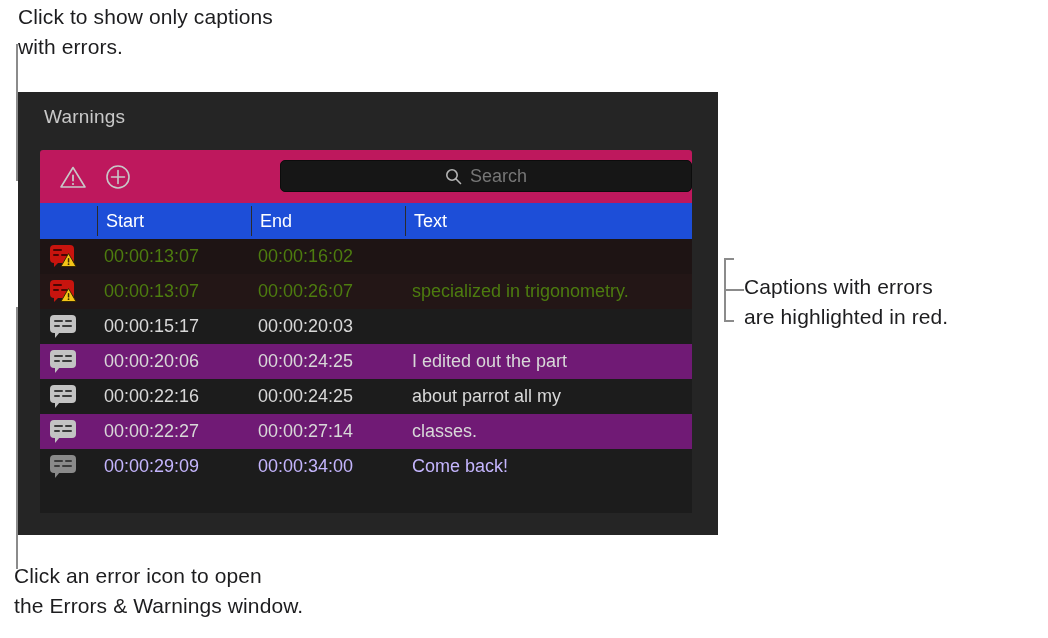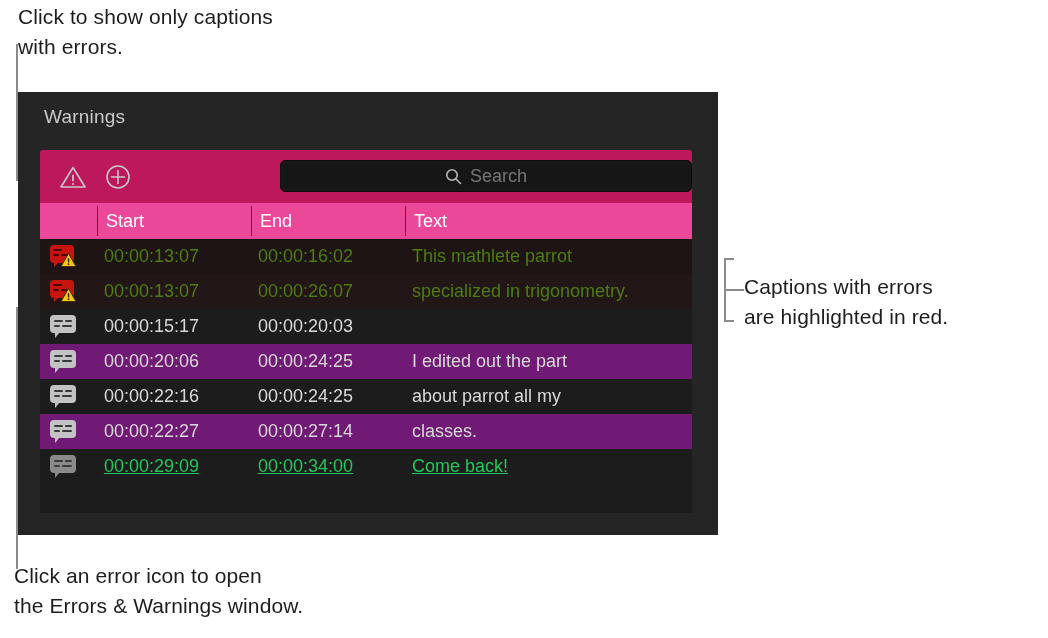--- a/index.html
+++ b/index.html
@@ -107,21 +107,21 @@
     left: 22px;
     top: 111px;
     width: 652px;
     height: 310px;
     background: #1c1c1c;
     overflow: hidden;
   }
   #table-header {
     position: relative;
     height: 36px;
-    background: #ec4899;
+    background: #1d4ed8;
     color: #ffffff;
     font-size: 18px;
   }
   #table-header .hcell {
     position: absolute;
     top: 8px;
   }
   #table-header .hdiv {
     position: absolute;
     top: 3px;
@@ -134,21 +134,21 @@
     position: relative;
     height: 35px;
     font-size: 18px;
     color: #d8d8d8;
   }
   .row.alt        { background: #701a75; }
   .row.base       { background: #1c1c1c; }
   .row.err        { background: #1e1414; }
   .row.err.alt    { background: #231616; }
   .row.err .cell  { color: #4d7c0f; }
-  .row.dim .cell  { color: #22c55e; text-decoration: underline; }
+  .row.dim .cell  { color: #c4b5fd; }
 
   .cell { position: absolute; top: 7px; white-space: nowrap; }
   .c-icon  { left: 10px;  top: 6px; }
   .c-start { left: 64px;  }
   .c-end   { left: 218px; }
   .c-text  { left: 372px; }
 
   #table-filler { background: #1c1c1c; height: 65px; }
 
   
@@ -266,21 +266,20 @@
               <div class="ln ln3"></div>
               <svg class="tri" width="17" height="16" viewBox="0 0 17 16">
                 <path d="M8.5 1.5 L16 14.5 L1 14.5 Z" fill="#f5c518" stroke="#3a2b00" stroke-width="1"></path>
                 <rect x="7.8" y="6" width="1.5" height="4.6" rx="0.7" fill="#3a2b00"></rect>
                 <circle cx="8.55" cy="12.2" r="0.9" fill="#3a2b00"></circle>
               </svg>
             </div>
           </div>
           <div class="cell c-start">00:00:13:07</div>
           <div class="cell c-end">00:00:16:02</div>
-          <div class="cell c-text">This mathlete parrot</div>
         </div>
         <div class="row err alt">
           <div class="cell c-icon">
             <div class="err-icon">
               <div class="bubble"></div>
               <div class="tail"></div>
               <div class="ln ln1"></div>
               <div class="ln ln2"></div>
               <div class="ln ln3"></div>
               <svg class="tri" width="17" height="16" viewBox="0 0 17 16">

